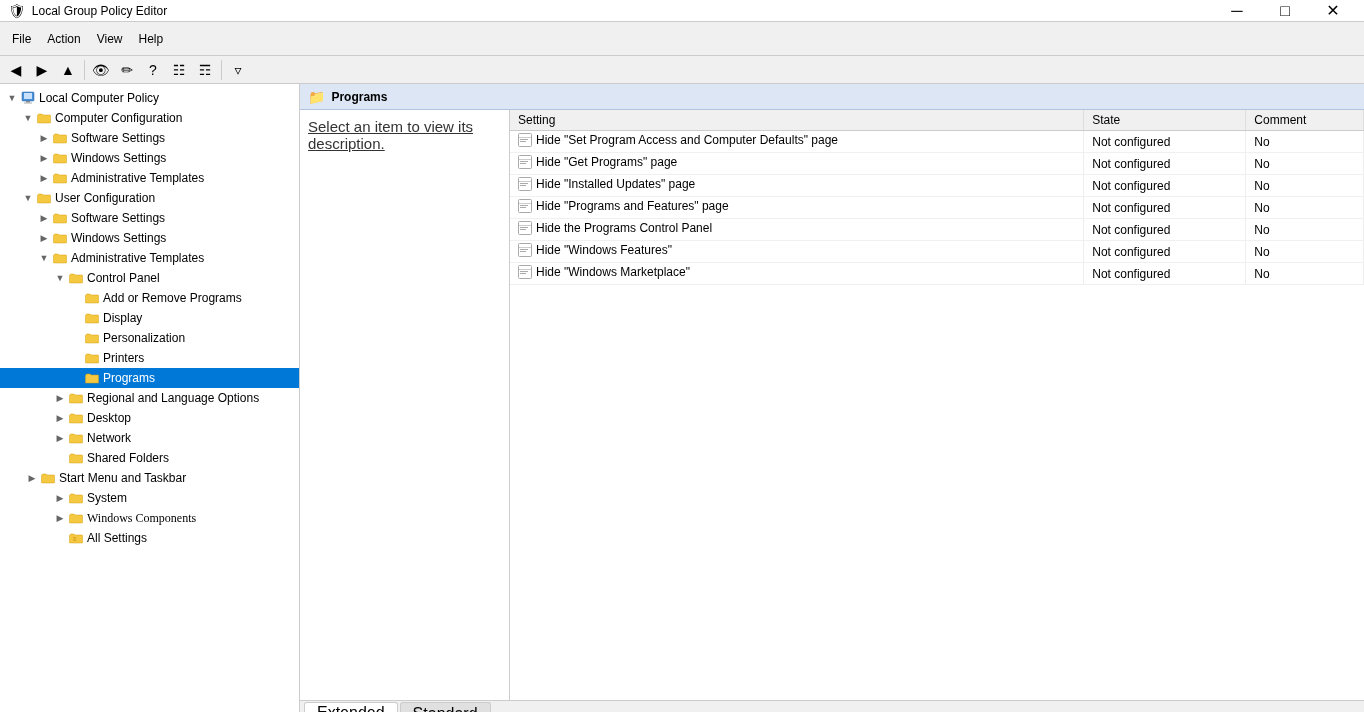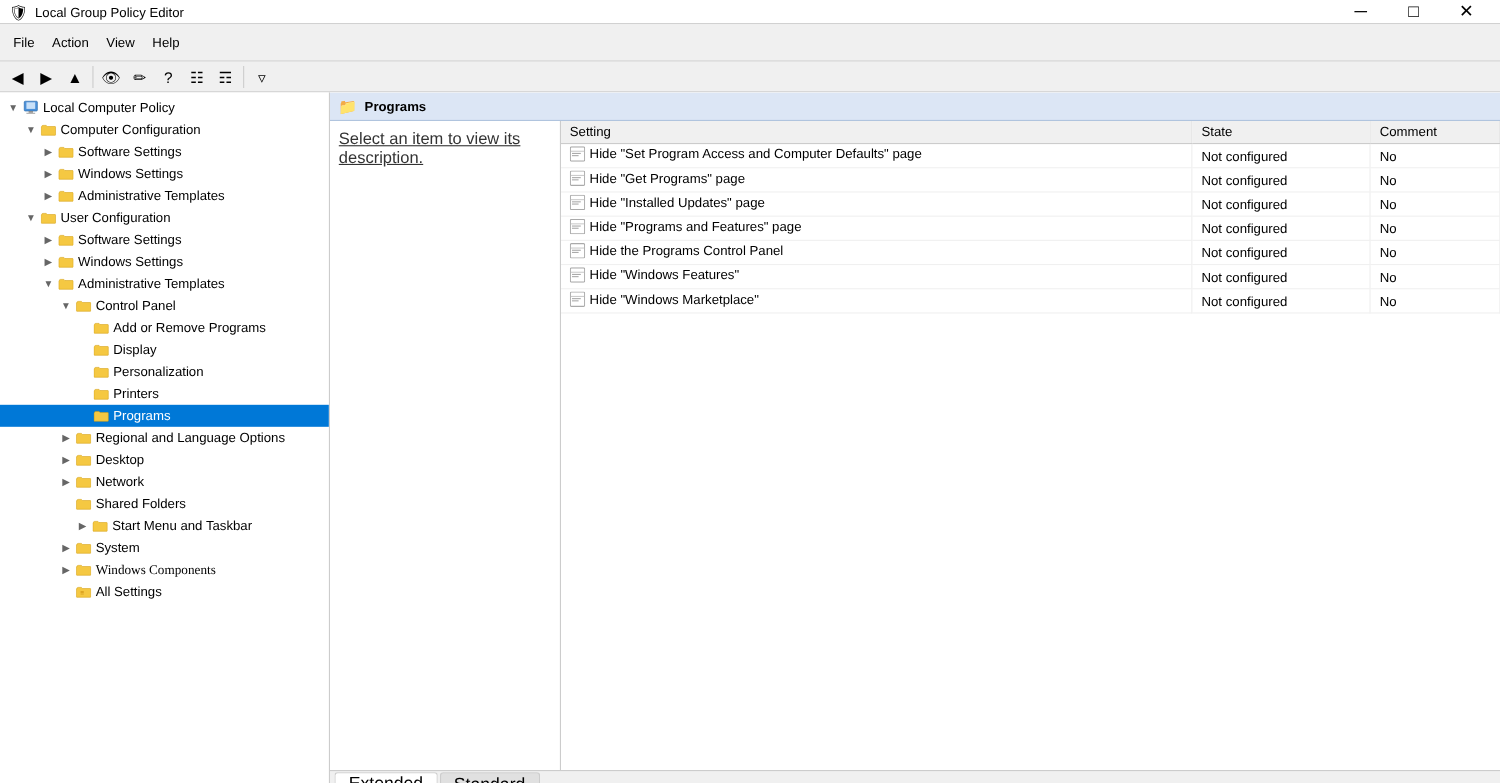--- a/index.html
+++ b/index.html
@@ -396,21 +396,21 @@
       </div>
       <div class="tree-item" style="padding-left: 52px;">
         <span class="tree-toggle leaf"></span>
         <span class="tree-icon">
           <svg width="14" height="12" viewBox="0 0 14 12">
             <path d="M1 3 Q1 2 2 2 L5 2 L6 3 L13 3 Q13.5 3 13.5 3.5 L13.5 10.5 Q13.5 11 13 11 L1 11 Q0.5 11 0.5 10.5 L0.5 3.5 Q0.5 3 1 3Z" fill="#f5c842" stroke="#d4a010" stroke-width="0.5"></path>
           </svg>
         </span>
         <span class="tree-label">Shared Folders</span>
       </div>
-      <div class="tree-item" style="padding-left: 67px;">
+      <div class="tree-item" style="padding-left: 24px;">
         <span class="tree-toggle collapsed"></span>
         <span class="tree-icon">
           <svg width="14" height="12" viewBox="0 0 14 12">
             <path d="M1 3 Q1 2 2 2 L5 2 L6 3 L13 3 Q13.5 3 13.5 3.5 L13.5 10.5 Q13.5 11 13 11 L1 11 Q0.5 11 0.5 10.5 L0.5 3.5 Q0.5 3 1 3Z" fill="#f5c842" stroke="#d4a010" stroke-width="0.5"></path>
           </svg>
         </span>
         <span class="tree-label">Start Menu and Taskbar</span>
       </div>
       <div class="tree-item" style="padding-left: 52px;">
         <span class="tree-toggle collapsed"></span>

